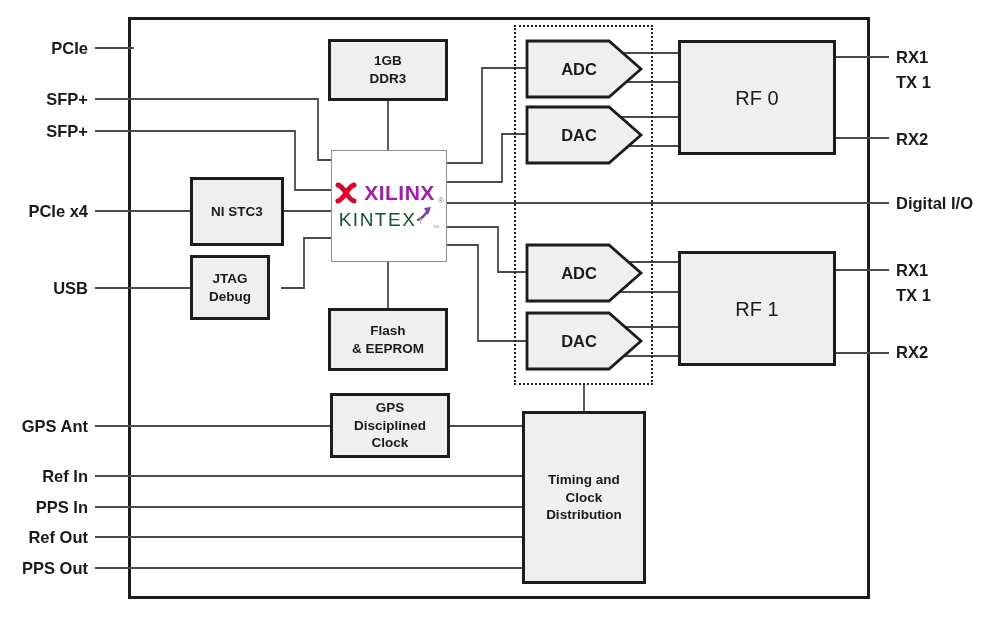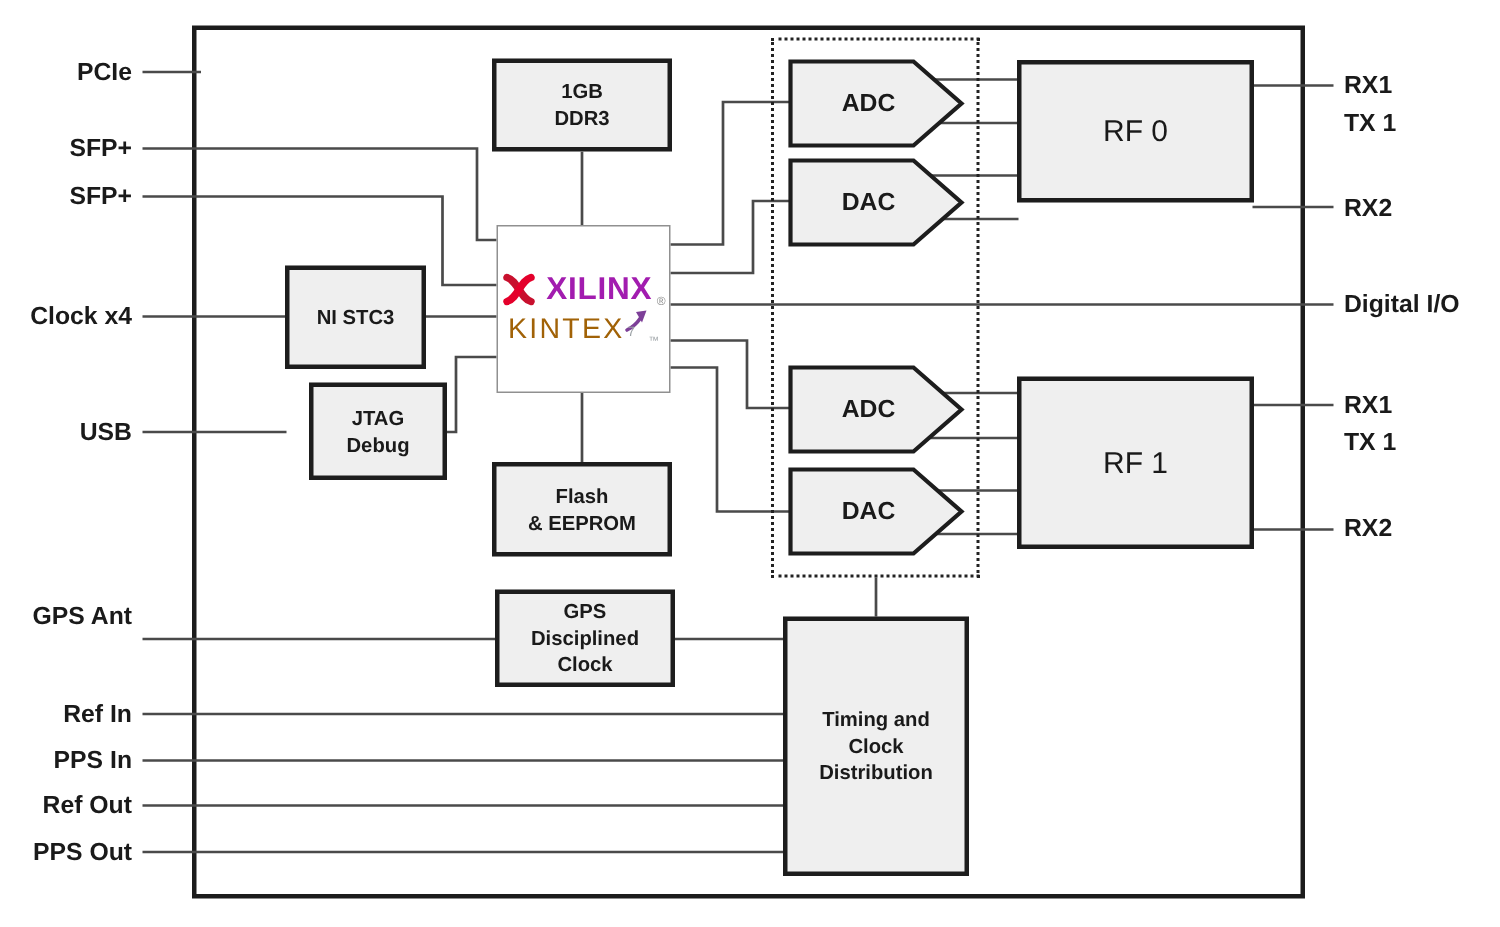--- a/index.html
+++ b/index.html
@@ -25,21 +25,21 @@
                   border:2.5px dotted #222; background:transparent; z-index:2; }
 
   
   .fpga { position:absolute; left:331px; top:150px; width:116px; height:112px;
           background:#fff; border:1.5px solid #909090; z-index:2;
           display:flex; flex-direction:column; align-items:center; justify-content:center; gap:4px; }
   .fpga-brand-row { display:flex; align-items:center; gap:6px; }
   .fpga-brand { font-weight:bold; font-size:21px; letter-spacing:.5px; color:#a21caf; }
   .fpga-reg { font-size:8px; color:#8a8a8a; align-self:flex-end; margin-left:-3px; }
   .fpga-family-row { display:flex; align-items:flex-start; }
-  .fpga-family { font-size:19px; color:#a16207; letter-spacing:1.5px; font-weight:normal; }
+  .fpga-family { font-size:19px; color:#14532d; letter-spacing:1.5px; font-weight:normal; }
   .k7sup { position:relative; width:16px; height:18px; display:inline-block; }
   .k7num { position:absolute; left:2px; top:7px; font-size:9px; color:#9aa0a4; }
   .k7tm { font-size:7px; color:#9aa0a4; align-self:flex-end; }
 
   
   .conv-label { position:absolute; width:80px; height:56px; display:flex; align-items:center;
                 justify-content:center; font-weight:bold; font-size:16.5px; z-index:3;padding-left:24px; }
 
   
   .port-l { position:absolute; left:3px; width:85px; height:22px; line-height:22px;
@@ -98,35 +98,35 @@
     </g>
   </svg>
 
   <div class="dotted-group"></div>
 
   <div class="block" style="left:328px; top:39px; width:120px; height:62px;">1GB
 DDR3</div>
 
   <div class="block" style="left:190px; top:177px; width:94px; height:69px;">NI STC3</div>
 
-  <div class="block" style="left:206px; top:255px; width:92px; height:65px;">JTAG
+  <div class="block" style="left:190px; top:255px; width:80px; height:65px;">JTAG
 Debug</div>
 
   <div class="block" style="left:328px; top:308px; width:120px; height:63px;">Flash
 &amp; EEPROM</div>
 
   <div class="block" style="left:330px; top:393px; width:120px; height:65px;">GPS
 Disciplined
 Clock</div>
 
   <div class="block" style="left:522px; top:411px; width:124px; height:173px;">Timing and
 Clock
 Distribution</div>
 
-  <div class="block rfbox" style="left:678px; top:40px; width:158px; height:95px;">RF 0</div>
+  <div class="block rfbox" style="left:678px; top:40px; width:158px; height:115px;">RF 0</div>
 
   <div class="block rfbox" style="left:678px; top:251px; width:158px; height:115px;">RF 1</div>
 
   <div class="fpga">
     <div class="fpga-brand-row">
       <svg width="24" height="24" viewBox="0 0 24 24">
         <path d="M4 4 C11 6 13 18 20 20" stroke="#c8102e" stroke-width="5" fill="none" stroke-linecap="round"></path>
         <path d="M20 4 C13 6 11 18 4 20" stroke="#e4002b" stroke-width="5" fill="none" stroke-linecap="round"></path>
       </svg>
       <span class="fpga-brand">XILINX</span>
@@ -146,23 +146,23 @@
   </div>
 
   <div class="conv-label" style="left:527px; top:41px;">ADC</div>
   <div class="conv-label" style="left:527px; top:107px;">DAC</div>
   <div class="conv-label" style="left:527px; top:245px;">ADC</div>
   <div class="conv-label" style="left:527px; top:313px;">DAC</div>
 
   <div class="port-l" style="top:37px;">PCIe</div>
   <div class="port-l" style="top:88px;">SFP+</div>
   <div class="port-l" style="top:120px;">SFP+</div>
-  <div class="port-l" style="top:200px;">Clock x4</div>
+  <div class="port-l" style="top:200px;">PCIe x4</div>
   <div class="port-l" style="top:277px;">USB</div>
-  <div class="port-l" style="top:400px;">GPS Ant</div>
+  <div class="port-l" style="top:415px;">GPS Ant</div>
   <div class="port-l" style="top:465px;">Ref In</div>
   <div class="port-l" style="top:496px;">PPS In</div>
   <div class="port-l" style="top:526px;">Ref Out</div>
   <div class="port-l" style="top:557px;">PPS Out</div>
 
   <div class="port-r" style="top:46px;">RX1</div>
   <div class="port-r" style="top:71px;">TX 1</div>
   <div class="port-r" style="top:128px;">RX2</div>
   <div class="port-r" style="top:192px;">Digital I/O</div>
   <div class="port-r" style="top:259px;">RX1</div>

